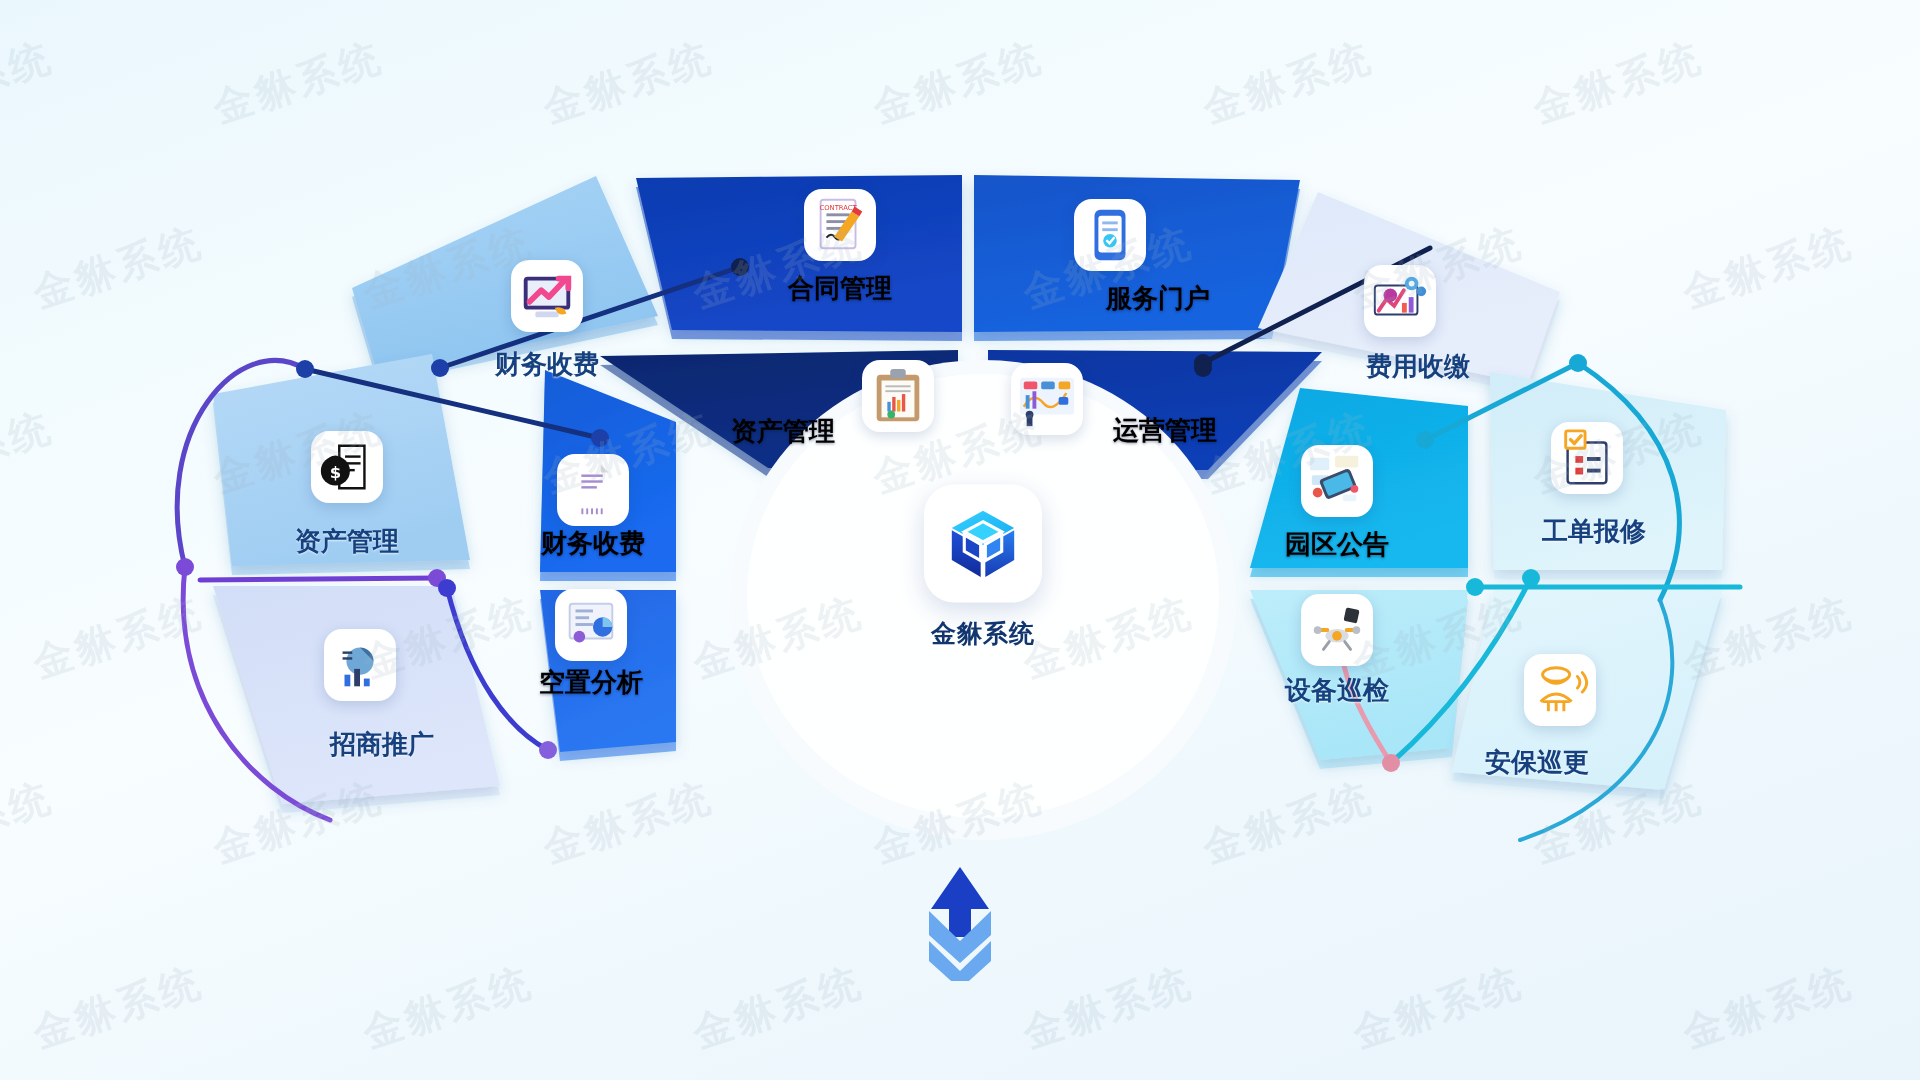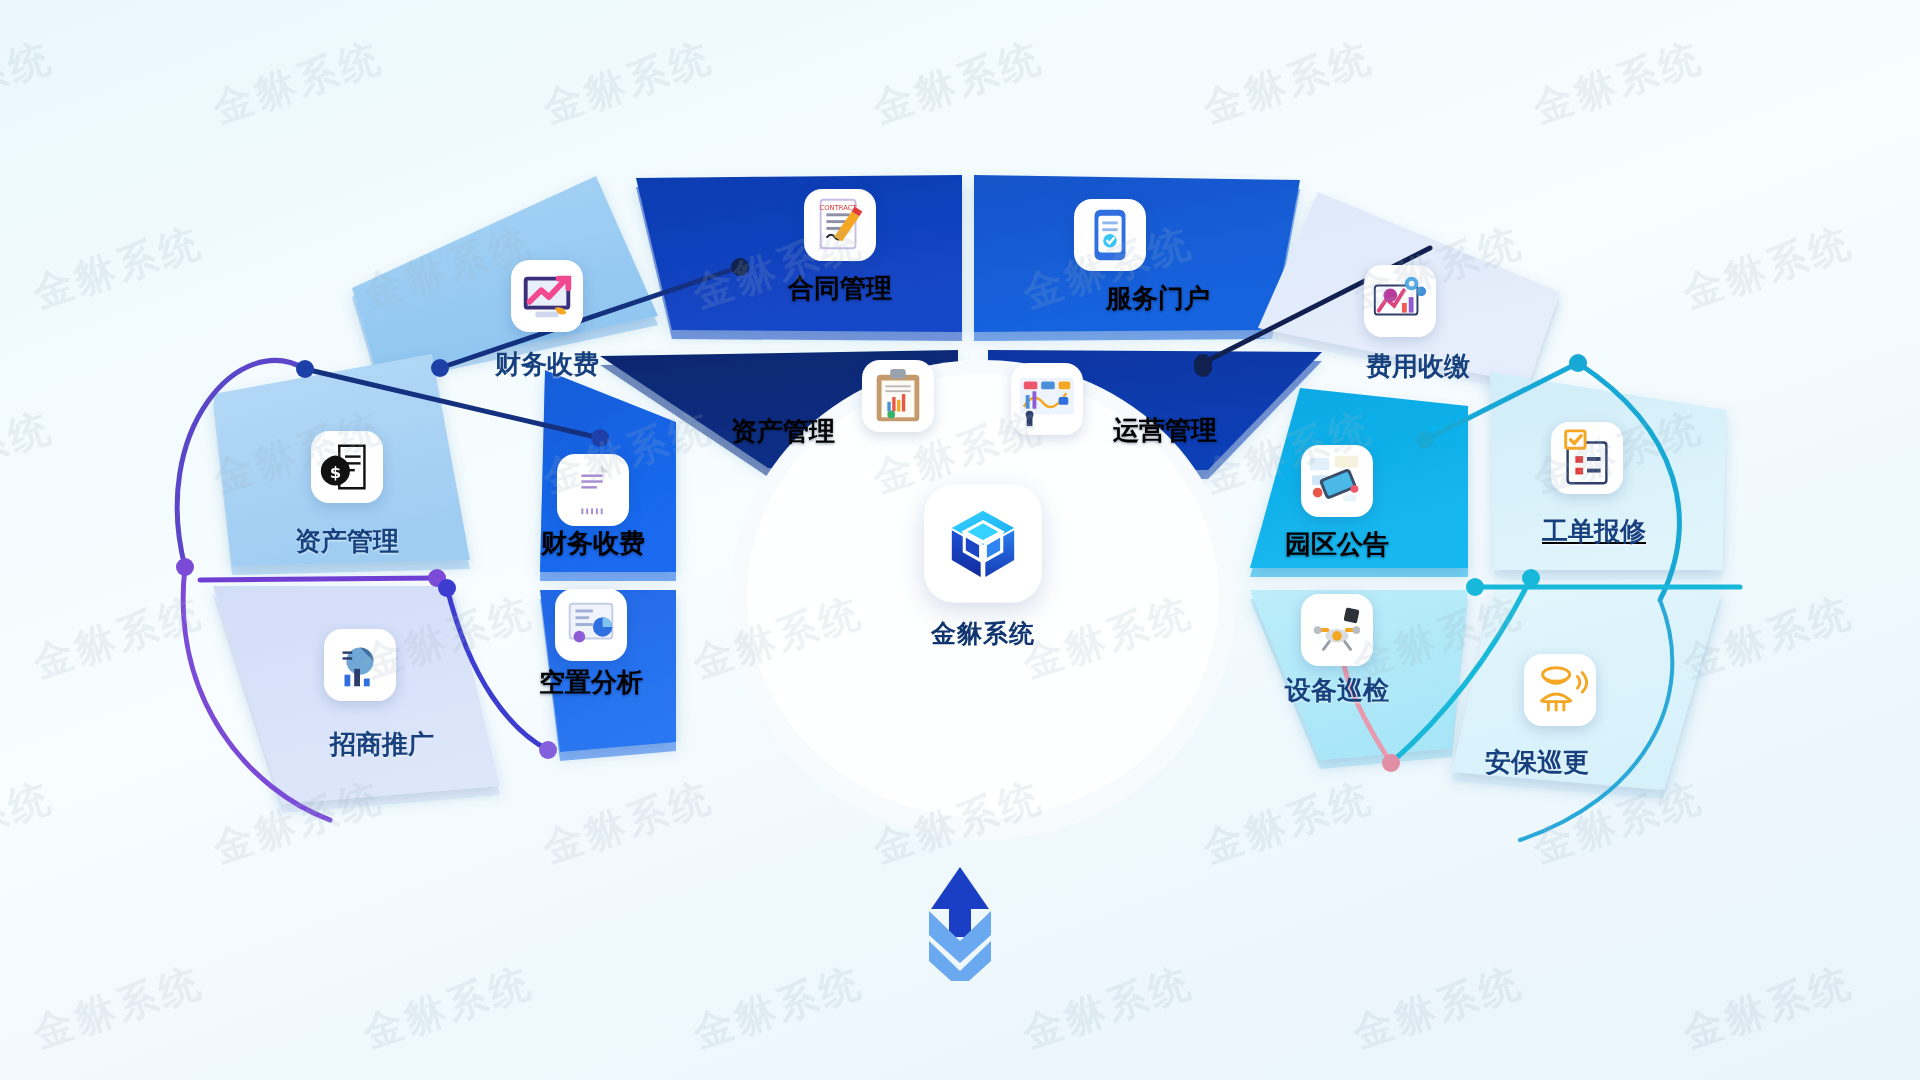--- a/index.html
+++ b/index.html
@@ -325,21 +325,21 @@
             <rect x="12" y="16" width="40" height="42" rx="3" fill="#ffffff" stroke="#2d3e6b" stroke-width="2.5"></rect>
             <rect x="10" y="4" width="20" height="18" rx="2" fill="#fff" stroke="#f5a623" stroke-width="3"></rect>
             <path d="M15 13 l4 4 l7 -8" stroke="#f5a623" stroke-width="3.5" fill="none" stroke-linecap="round" stroke-linejoin="round"></path>
             <rect x="20" y="30" width="8" height="7" fill="#e23b3b"></rect>
             <rect x="32" y="31" width="14" height="4" fill="#2d3e6b"></rect>
             <rect x="20" y="42" width="8" height="7" fill="#e23b3b"></rect>
             <rect x="32" y="43" width="14" height="4" fill="#2d3e6b"></rect>
           </svg>
         </div>
       </div>
-      <div class="tile light" style="left: 1594px; top: 531px; text-decoration: underline;">
+      <div class="tile light" style="left: 1594px; top: 531px;">
         <div class="lbl">工单报修</div>
       </div>
       <div class="tile" style="left: 593px; top: 490px;">
         <div class="ico">
           <svg viewBox="0 0 64 64">
             <rect x="14" y="6" width="34" height="40" fill="#ffffff" opacity=".95"></rect>
             <path d="M40 6 l8 8 h-8Z" fill="#ddd"></path>
             <rect x="20" y="16" width="22" height="2.5" fill="#a78bd0"></rect>
             <rect x="20" y="22" width="22" height="2.5" fill="#a78bd0"></rect>
             <rect x="20" y="28" width="16" height="2.5" fill="#a78bd0"></rect>

